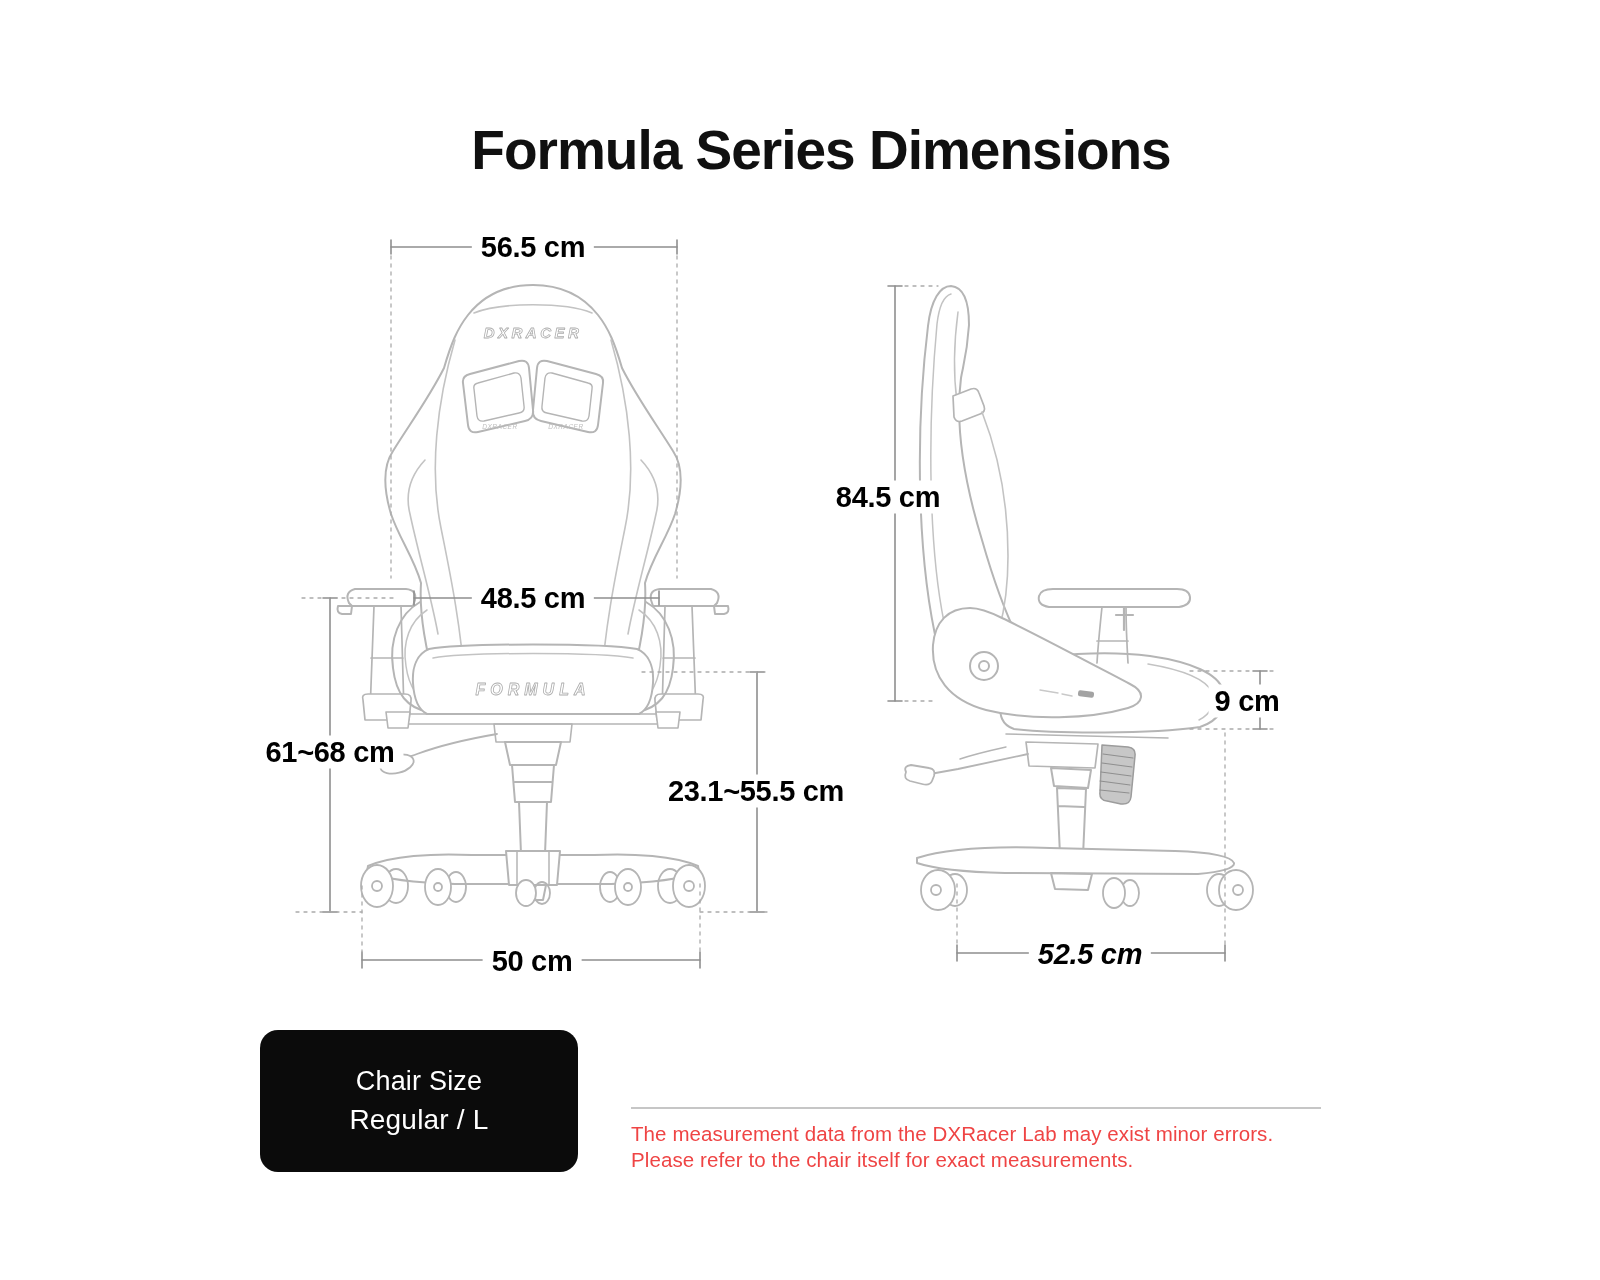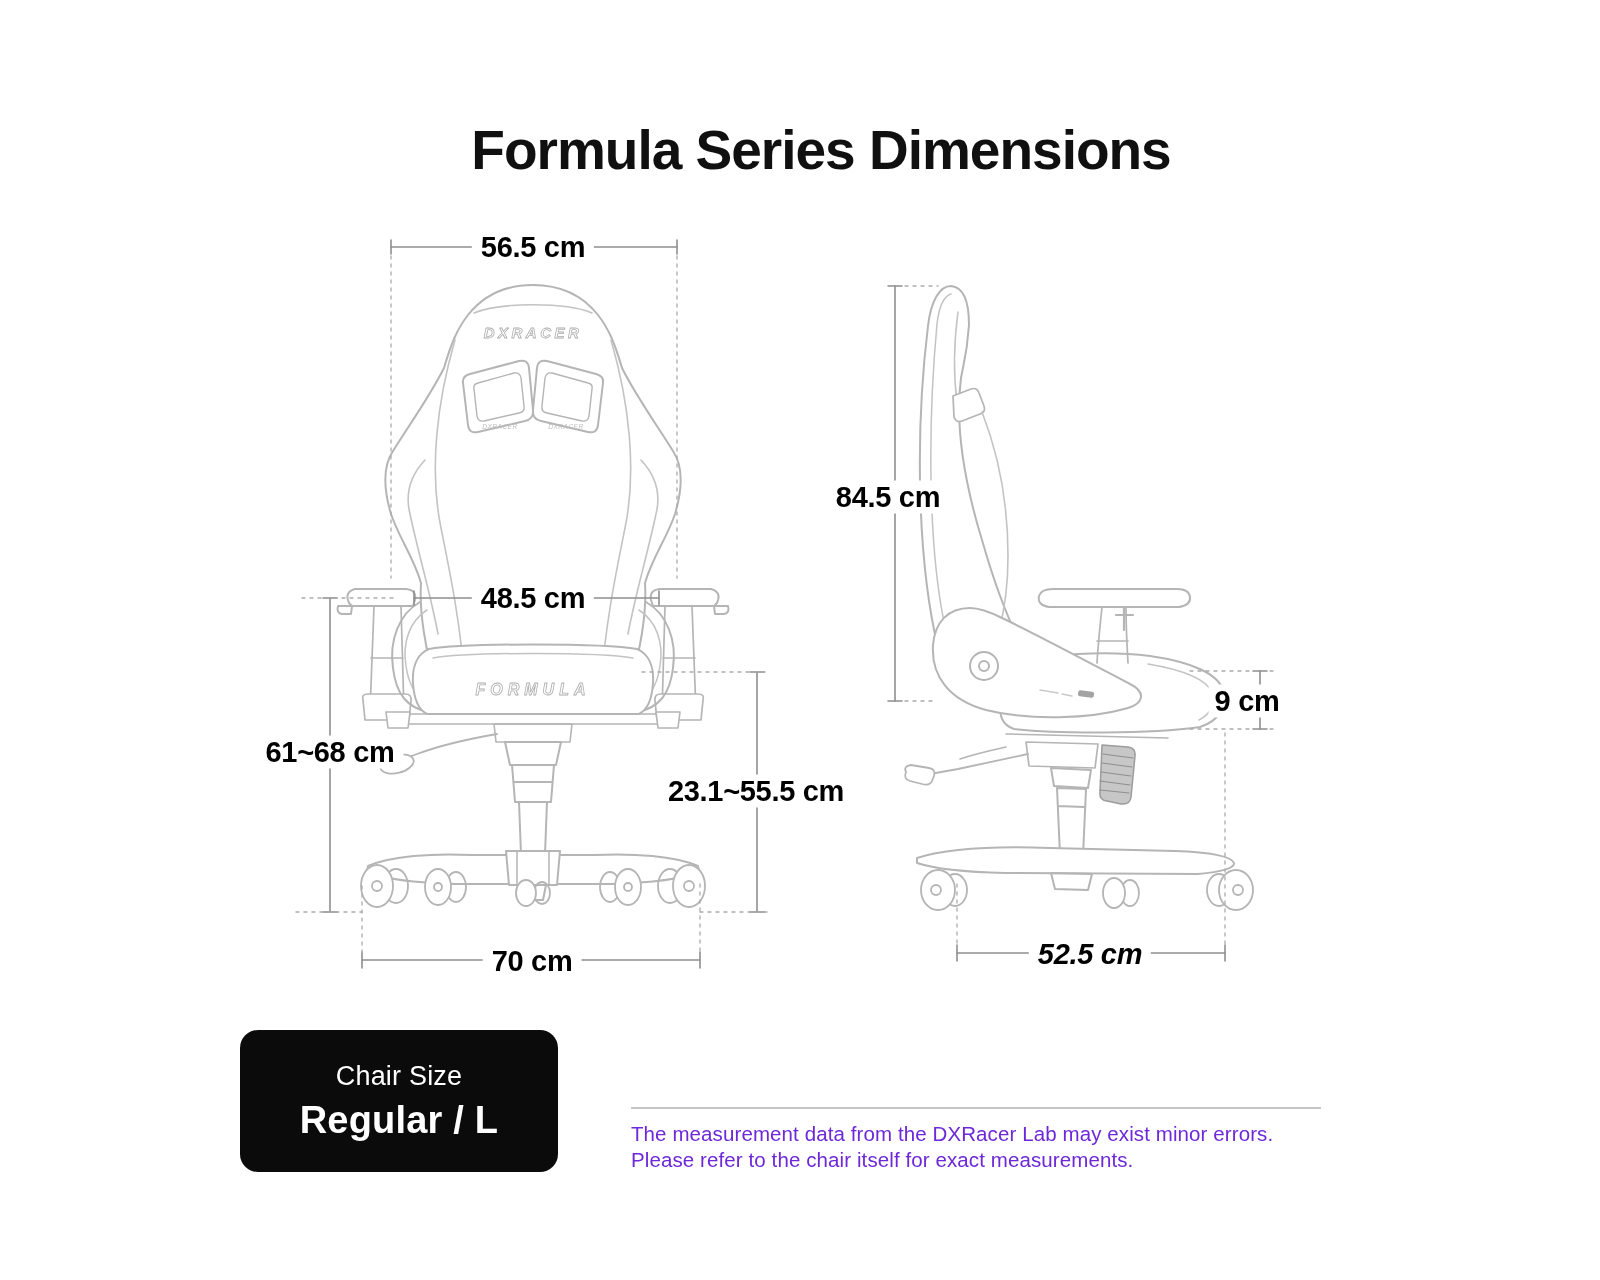--- a/index.html
+++ b/index.html
@@ -12,30 +12,30 @@
     font-size:55px;font-weight:bold;color:#101010;letter-spacing:-1px;line-height:1.05;
     white-space:nowrap;
   }
   svg.diagram{position:absolute;left:0;top:0;}
   .dim-label{
     position:absolute;transform:translate(-50%,-50%);
     background:#ffffff;padding:0 9px;white-space:nowrap;
     font-size:29px;font-weight:bold;color:#000000;letter-spacing:-0.3px;
   }
   .size-card{
-    position:absolute;left:240px;top:1030px;width:318px;height:142px;
+    position:absolute;left:260px;top:1030px;width:318px;height:142px;
     background:#0b0b0b;border-radius:18px;color:#ffffff;
     display:flex;flex-direction:column;align-items:center;justify-content:center;gap:7px;
   }
   .size-card .label{font-size:27px;font-weight:400;letter-spacing:0.2px;}
-  .size-card .value{font-size:38px;font-weight:bold;letter-spacing:0.2px;}
+  .size-card .value{font-size:28px;font-weight:normal;letter-spacing:0.2px;}
   .divider{position:absolute;left:631px;top:1107px;width:690px;height:2px;background:#c6c6c6;}
   .disclaimer{
     position:absolute;left:631px;top:1121px;width:700px;
-    font-size:20.5px;color:#6d28d9;line-height:26px;letter-spacing:0.1px;
+    font-size:20.5px;color:#ef4444;line-height:26px;letter-spacing:0.1px;
   }
 </style>
 </head>
 <body>
 
 <div class="stage">
 
   <div class="title">Formula Series Dimensions</div>
 
   <svg class="diagram" width="1600" height="1280" viewBox="0 0 1600 1280" fill="none" stroke-linecap="round" stroke-linejoin="round">
@@ -214,21 +214,21 @@
         <path d="M957,945 L957,961 M1225,945 L1225,961"></path>
         <path d="M957,884 L957,949 M1225,733 L1225,949" stroke="#ababab" stroke-width="1.3" stroke-dasharray="3 5"></path>
       </g>
     </g>
   </svg>
 
   <div class="dim-label" style="left:533px;top:247px;">56.5 cm</div>
   <div class="dim-label" style="left:533px;top:598px;">48.5 cm</div>
   <div class="dim-label" style="left:330px;top:752px;">61~68 cm</div>
   <div class="dim-label" style="left:756px;top:791px;">23.1~55.5 cm</div>
-  <div class="dim-label" style="left:532px;top:961px;">70 cm</div>
+  <div class="dim-label" style="left:532px;top:961px;">50 cm</div>
   <div class="dim-label" style="left:888px;top:497px;">84.5 cm</div>
   <div class="dim-label" style="left:1247px;top:701px;padding:0 6px;">9 cm</div>
   <div class="dim-label" style="left:1090px;top:954px;font-style:italic;">52.5 cm</div>
 
   <div class="size-card">
     <div class="label">Chair Size</div>
     <div class="value">Regular / L</div>
   </div>
 
   <div class="divider"></div>

